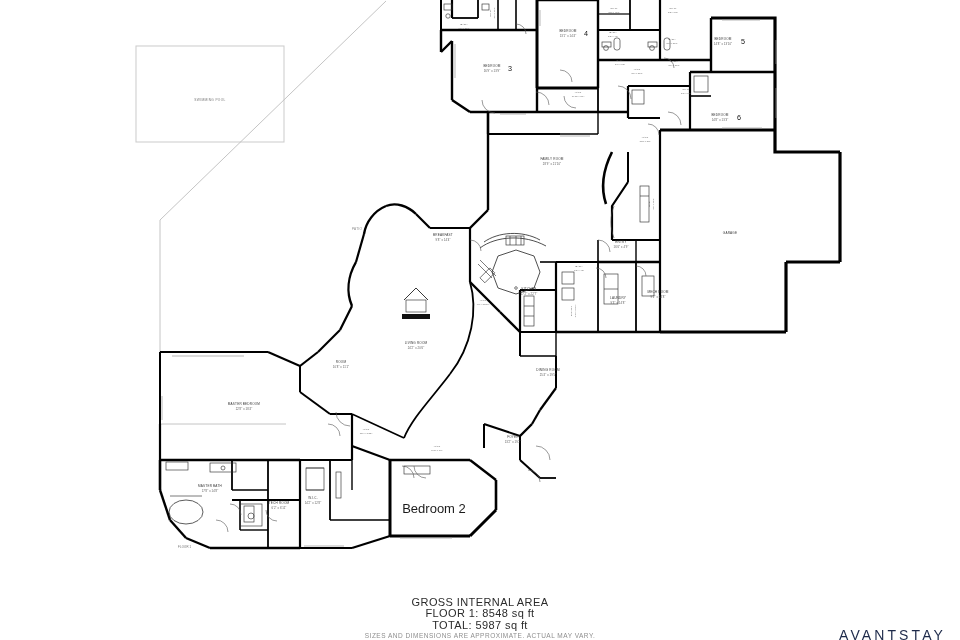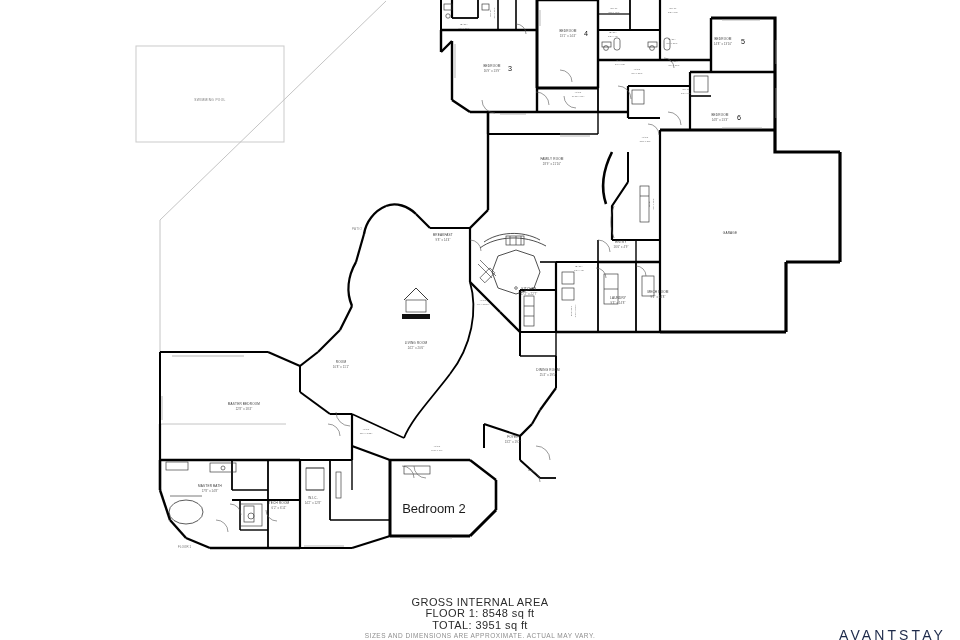--- a/index.html
+++ b/index.html
@@ -509,19 +509,19 @@
 
     <text class="floor-lbl" x="178" y="548">FLOOR 1</text>
 
     <text class="ov-label" x="434" y="513">Bedroom 2</text>
 
   </svg>
 
   <div class="footer">
     <div class="footer-line">GROSS INTERNAL AREA</div>
     <div class="footer-line">FLOOR 1:  8548 sq ft</div>
-    <div class="footer-line">TOTAL: 3951 sq ft</div>
+    <div class="footer-line">TOTAL: 5987 sq ft</div>
     <div class="footer-disc">SIZES AND DIMENSIONS ARE APPROXIMATE.  ACTUAL MAY VARY.</div>
   </div>
 
   <div class="brand">AVANTSTAY</div>
 
 </div>
 
 </body></html>

